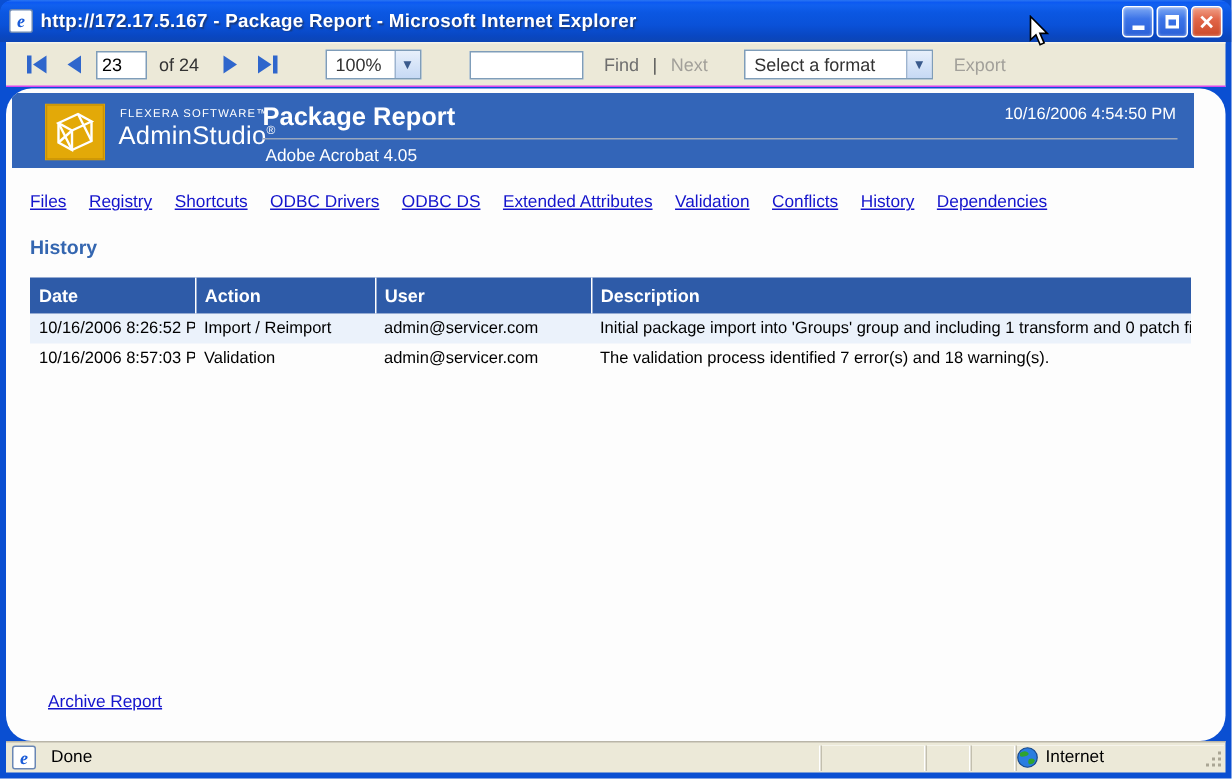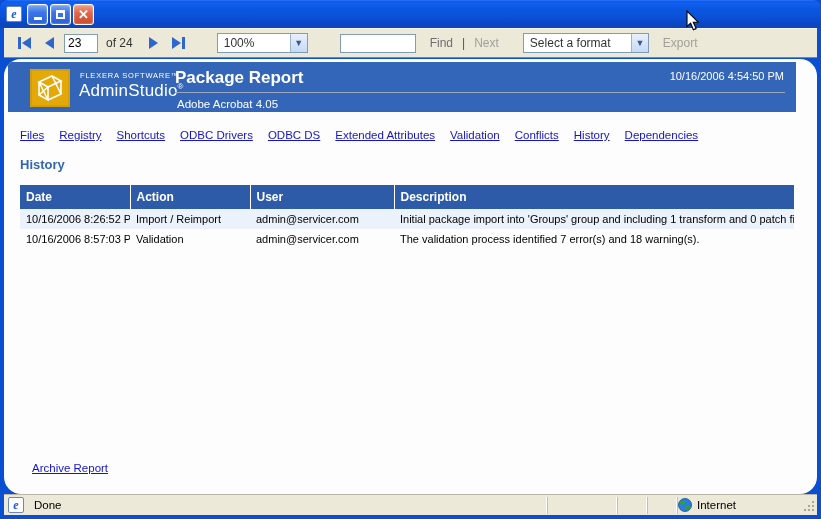--- a/index.html
+++ b/index.html
@@ -62,21 +62,21 @@
   .combo {
     height:20px; border:1px solid #7f9db9; background:#fff;
     display:flex; align-items:center; font-size:12px;
   }
   .combo .combo-text { padding:0 6px; flex:1 1 auto; white-space:nowrap; }
   .combo .combo-btn {
     width:17px; height:18px; background:linear-gradient(180deg,#e8f0fb,#c6d9f5);
     border-left:1px solid #9db4d0; display:flex; align-items:center; justify-content:center;
     color:#3a5a8c; font-size:9px;
   }
-  .combo.zoom-combo { width:91px; margin-left:22px; }
+  .combo.zoom-combo { width:64px; margin-left:22px; }
   .find-input {
     width:76px; height:19px; border:1px solid #7f9db9; background:#fff;
     margin-left:26px; font-family:"Liberation Sans", sans-serif; font-size:12px; padding:1px 3px;
   }
   .find-label { color:#6e6e6e; margin-left:8px; }
   .find-sep { color:#555; margin:0 3px; }
   .next-label { color:#a2a09a; }
   .combo.format-combo { width:126px; margin-left:18px; }
   .export-label { color:#a2a09a; margin-left:8px; }
 
@@ -160,20 +160,21 @@
   
   .cursor { position:absolute; left:686px; top:10px; z-index:99; pointer-events:none; }
 </style>
 </head>
 <body>
 
 <div class="window">
 
   <div class="titlebar">
     <div class="ie-doc-icon">e</div>
+    <div class="title-text">http://172.17.5.167 - Package Report - Microsoft Internet Explorer</div>
     <div class="win-buttons">
       <div class="win-btn">
           <span class="min-glyph"></span>
         </div>
       <div class="win-btn">
           <span class="max-glyph"></span>
         </div>
       <div class="win-btn close">
           <span class="close-glyph">✕</span>
         </div>

